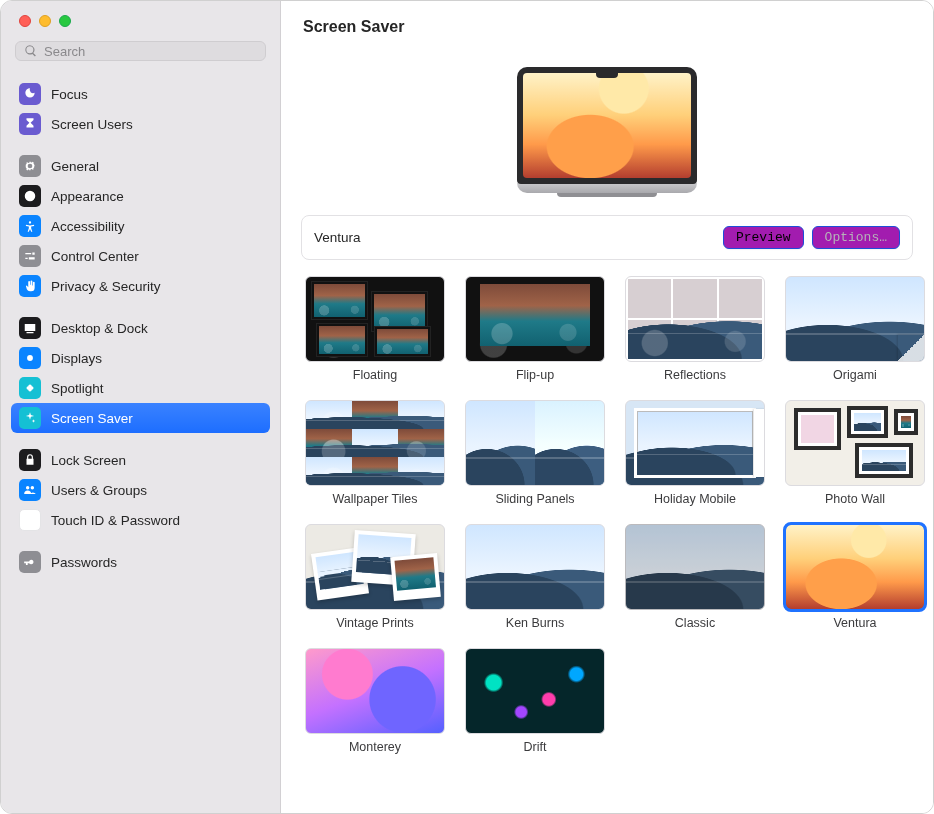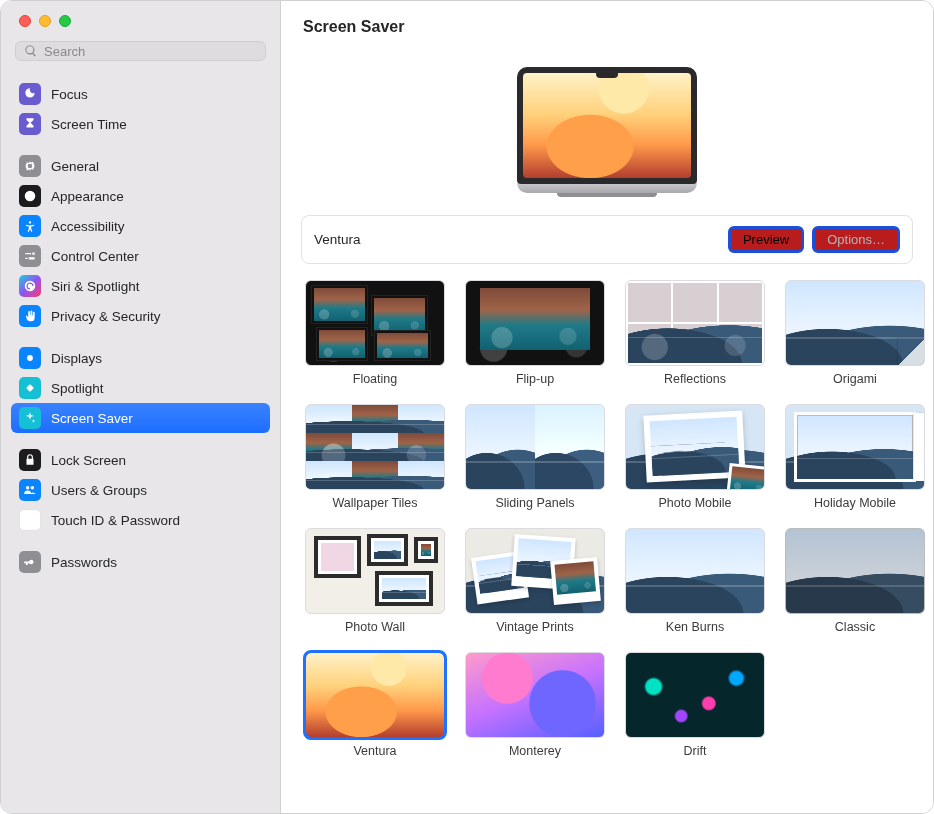--- a/index.html
+++ b/index.html
@@ -120,23 +120,24 @@
     margin-top: 6px;
   }
   .panel-row {
     display:flex; align-items:center; justify-content:space-between;
     padding: 10px 12px;
   }
   .panel-row .name { font-size:13.5px; color:#262626; }
   .btns { display:flex; gap:8px; }
   .btn {
     font-size:13px; padding: 3px 12px; border-radius:6px;
-    border:3px solid #1d4ed8; background:#b91c1c;
+    border:1px solid #1d4ed8; background:#a21caf;
     box-shadow: 0 1px 1px rgba(0,0,0,0.04);
     cursor:default;
+    font-family:Liberation Mono, monospace;
   }
   .btn.disabled { color:#b5b3b8; }
 
   .grid {
     display:grid; grid-template-columns: repeat(4, 1fr);
     gap: 18px 20px;
     padding: 16px 4px 0 4px;
   }
   .tile { display:flex; flex-direction:column; align-items:center; }
   .thumb {
@@ -260,21 +261,21 @@
               </svg>
             </span>
             <span class="label">Focus</span>
           </div>
           <div class="side-item">
             <span class="icon-box ic-screentime">
               <svg viewBox="0 0 24 24" fill="currentColor" stroke="currentColor" stroke-width="0">
                 <path d="M6 2h12v3l-5 5 5 5v3H6v-3l5-5-5-5z"></path>
               </svg>
             </span>
-            <span class="label">Screen Time</span>
+            <span class="label">Screen Users</span>
           </div>
         </div>
         <div class="side-group">
           <div class="side-item">
             <span class="icon-box ic-general">
               <svg viewBox="0 0 24 24" fill="currentColor" stroke="currentColor" stroke-width="0">
                 <path d="M12 8a4 4 0 100 8 4 4 0 000-8zm9 4l-2 .5.2 2-1.6 1.2.7 1.9-1.8.9-1.3-1.5-1.9.6L12 20l-1.3-1.4-1.9-.6-1.3 1.5-1.8-.9.7-1.9L4.8 14.5l.2-2L3 12l2-.5-.2-2L6.4 8.3 5.7 6.4l1.8-.9L8.8 7l1.9-.6L12 4l1.3 1.4 1.9.6 1.3-1.5 1.8.9-.7 1.9 1.6 1.2-.2 2z"></path>
               </svg>
             </span>
             <span class="label">General</span>
@@ -297,37 +298,37 @@
           </div>
           <div class="side-item">
             <span class="icon-box ic-controlcenter">
               <svg viewBox="0 0 24 24" fill="currentColor" stroke="currentColor" stroke-width="0">
                 <path d="M4 7h10v2H4zM16 6h4v4h-4zM4 15h4v2H4zM10 14h10v4H10z"></path>
               </svg>
             </span>
             <span class="label">Control Center</span>
           </div>
           <div class="side-item">
-            <span class="icon-box ic-siri">
-              <svg viewBox="0 0 24 24" fill="currentColor" stroke="currentColor" stroke-width="0">
-                <path d="M12 3a9 9 0 100 18 9 9 0 000-18zm0 3a6 6 0 016 6h-2a4 4 0 10-4 4v2a6 6 0 010-12z"></path>
-              </svg>
-            </span>
-            <span class="label">Siri &amp; Spotlight</span>
-          </div>
-          <div class="side-item">
             <span class="icon-box ic-privacy">
               <svg viewBox="0 0 24 24" fill="currentColor" stroke="currentColor" stroke-width="0">
                 <path d="M9 11V5a1.5 1.5 0 113 0v5h1V4a1.5 1.5 0 113 0v7h1V6a1.5 1.5 0 113 0v9a6 6 0 01-6 6h-2a6 6 0 01-5.4-3.4L5 12l1.5-1L9 14z"></path>
               </svg>
             </span>
             <span class="label">Privacy &amp; Security</span>
           </div>
         </div>
         <div class="side-group">
+          <div class="side-item">
+            <span class="icon-box ic-desktop">
+              <svg viewBox="0 0 24 24" fill="currentColor" stroke="currentColor" stroke-width="0">
+                <path d="M3 5h18v12H3zM6 19h12v2H6z"></path>
+              </svg>
+            </span>
+            <span class="label">Desktop &amp; Dock</span>
+          </div>
           <div class="side-item">
             <span class="icon-box ic-displays">
               <svg viewBox="0 0 24 24" fill="currentColor" stroke="currentColor" stroke-width="0">
                 <path d="M12 7a5 5 0 100 10 5 5 0 000-10zM12 1v3M12 20v3M1 12h3M20 12h3M4 4l2 2M18 18l2 2M4 20l2-2M18 6l2-2"></path>
               </svg>
             </span>
             <span class="label">Displays</span>
           </div>
           <div class="side-item">
             <span class="icon-box ic-wallpaper">
@@ -465,31 +466,20 @@
             <div class="cap">Wallpaper Tiles</div>
           </div>
           <div class="tile">
             <div class="thumb slide mtn">
               <div class="col mtn" style="left:0"></div>
               <div class="col mtn" style="left:50%;filter:brightness(1.05)"></div>
             </div>
             <div class="cap">Sliding Panels</div>
           </div>
           <div class="tile">
-            <div class="thumb pmobile mtn" style="background: linear-gradient(rgb(215, 230, 245), rgb(215, 230, 245));">
-              <div class="card">
-                <div class="inner mtn"></div>
-              </div>
-              <div class="mini">
-                <div class="inner rock"></div>
-              </div>
-            </div>
-            <div class="cap">Photo Mobile</div>
-          </div>
-          <div class="tile">
             <div class="thumb hmobile mtn" style="background: linear-gradient(rgb(215, 230, 245), rgb(215, 230, 245));">
               <div class="frame mtn"></div>
               <div class="strip"></div>
             </div>
             <div class="cap">Holiday Mobile</div>
           </div>
           <div class="tile">
             <div class="thumb pwall ">
               <div class="fr" style="left:6%;top:8%;width:34%;height:50%">
                 <div class="inner" style="background:#f1d6e4"></div>

